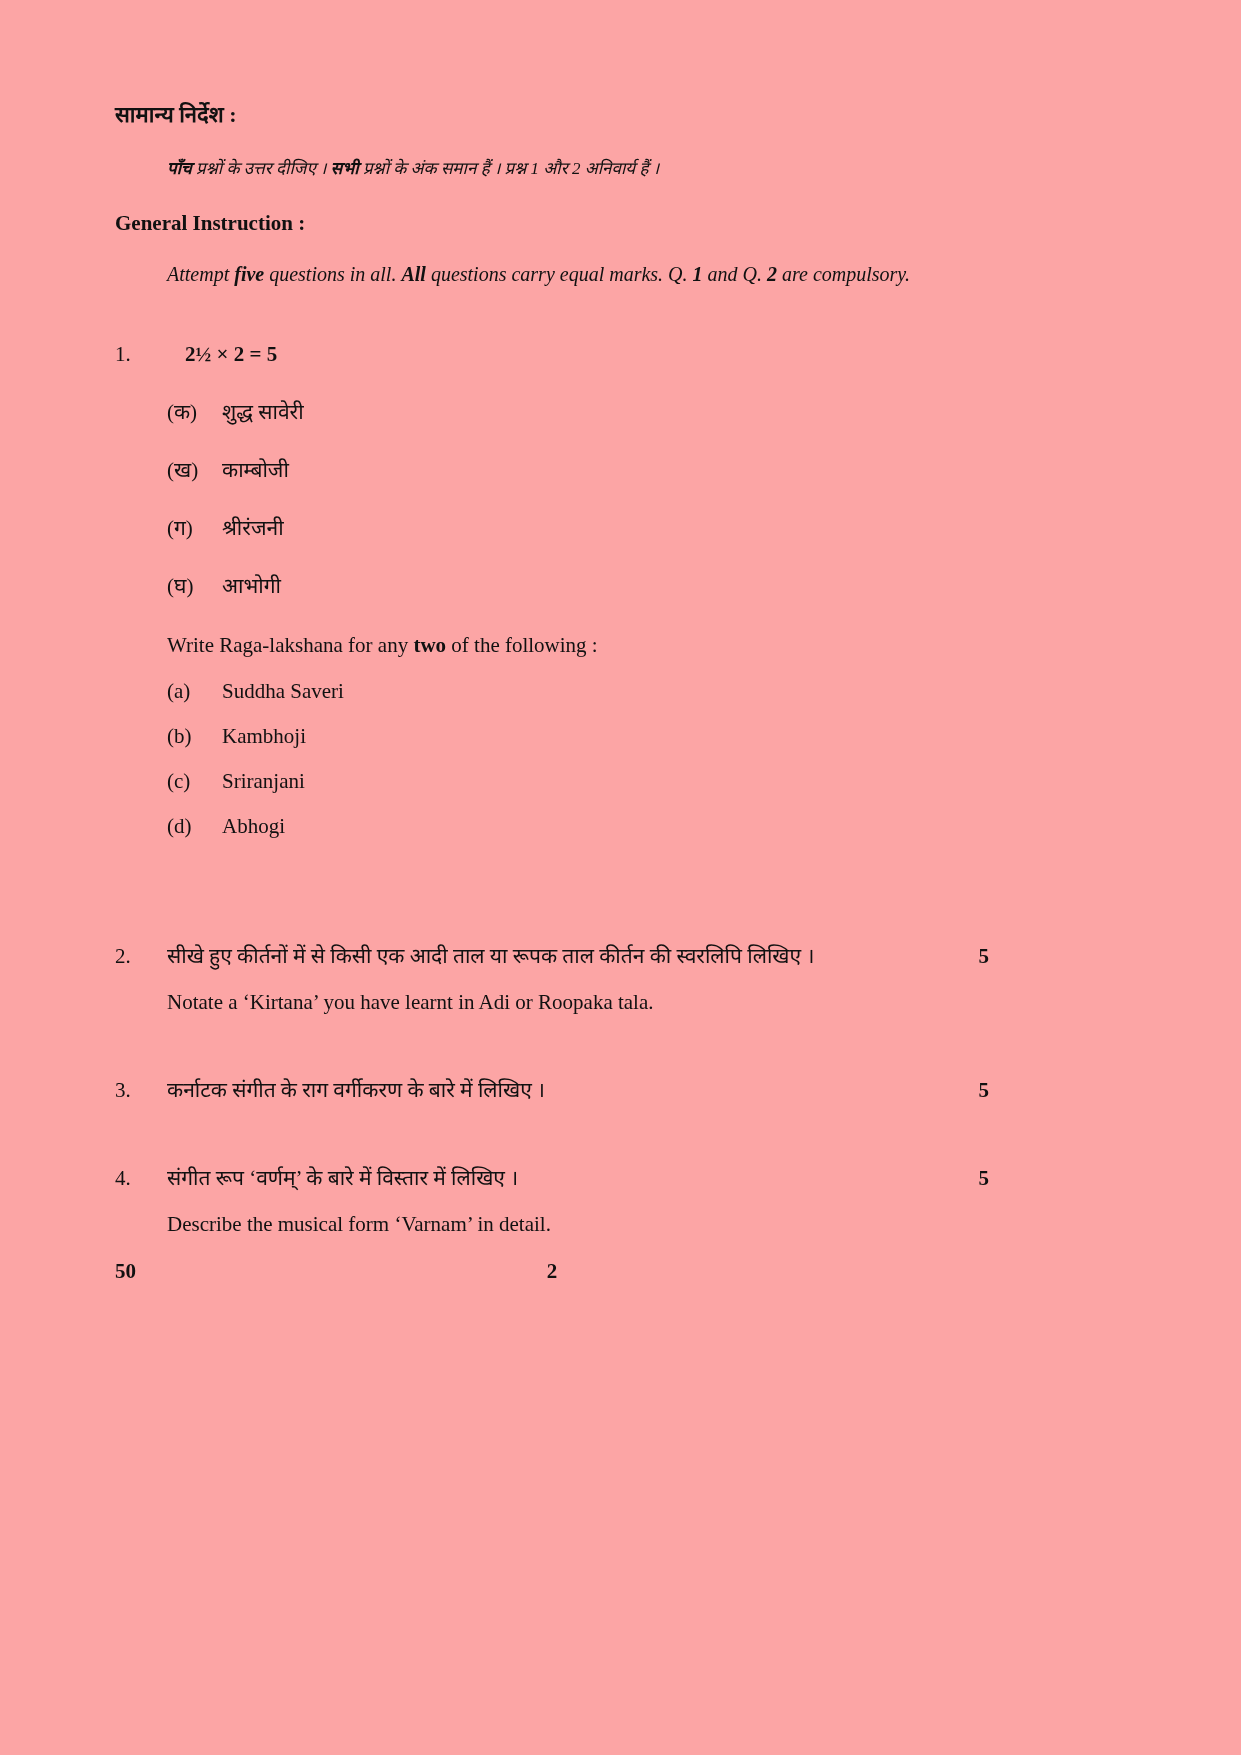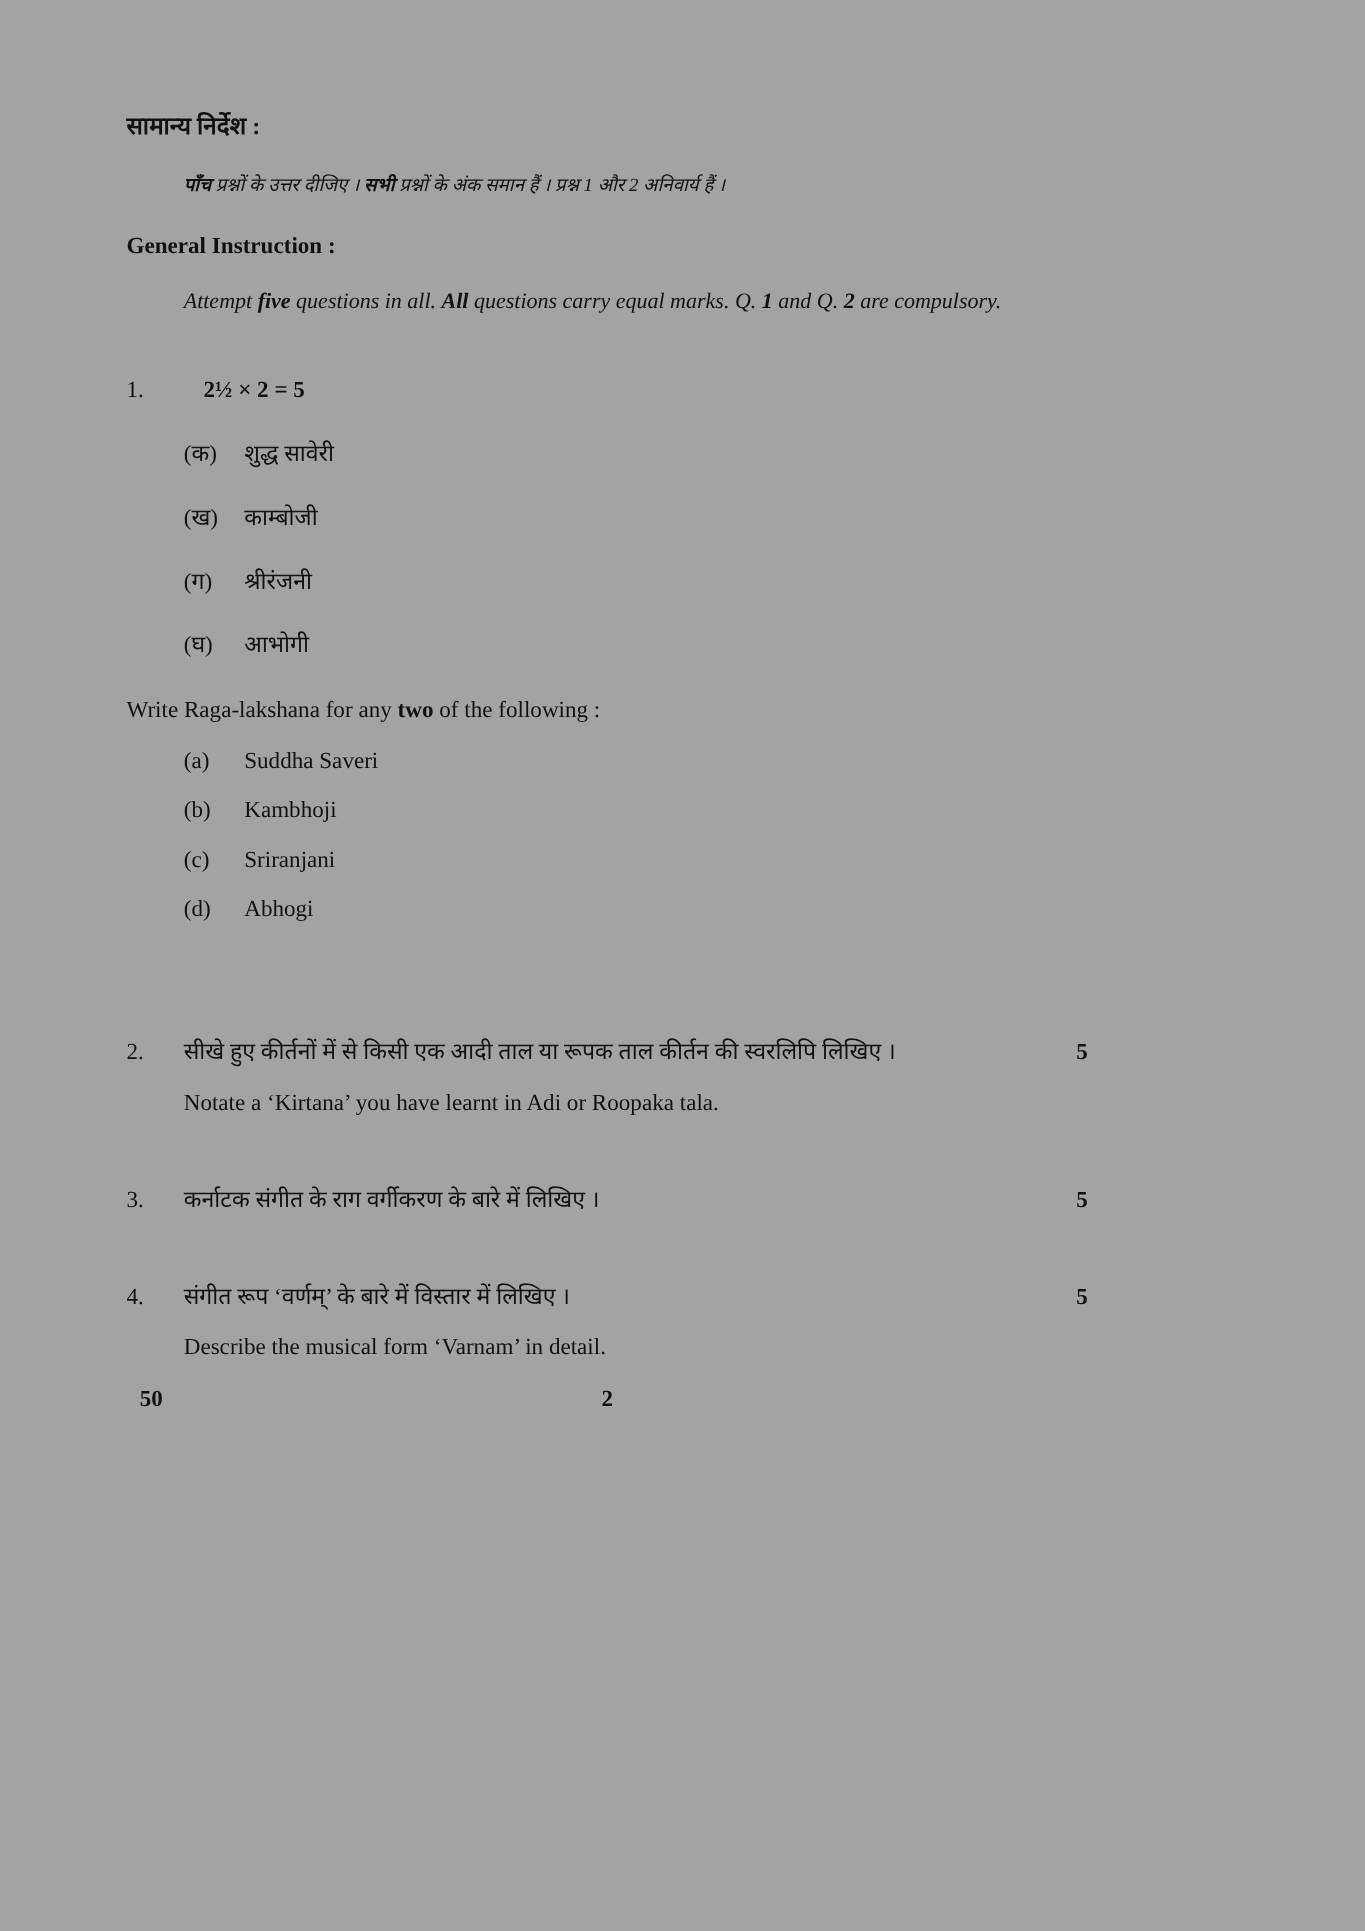--- a/index.html
+++ b/index.html
@@ -1,21 +1,21 @@
 <!DOCTYPE html>
 <html><head>
 <meta charset="utf-8">
 <style>
   * { box-sizing: border-box; }
   html, body { margin: 0; padding: 0; background: #ffffff; }
   .page {
     width: 1241px;
     height: 1755px;
     margin: 0 auto;
-    background: #a3a3a3;
+    background: #fca5a5;
     color: #111;
     font-family: "Liberation Serif", "DejaVu Serif", serif;
     font-size: 21px;
     padding: 98px 252px 0 115px;
     position: relative;
   }
   .hindi-heading {
     font-weight: bold;
     font-size: 22px;
     margin: 0;
@@ -54,32 +54,33 @@
     white-space: nowrap;
   }
   .opt {
     display: flex;
     margin-left: 52px;
     margin-top: 30px;
   }
   .opt-en { margin-top: 20px; }
   .opt-label { width: 55px; flex: none; }
   .q-en-prompt {
+    margin-left: 52px;
     margin-top: 34px;
   }
   .q-en-sub {
     margin-left: 52px;
   }
   .footer {
     margin-top: 22px;
     position: relative;
     height: 30px;
     font-weight: bold;
   }
-  .footer-left { position: absolute; left: 12px; top: 0; }
+  .footer-left { position: absolute; left: 0; top: 0; }
   .footer-center {
     position: absolute;
     left: 0;
     right: 0;
     text-align: center;
     top: 0;
   }
   b { font-weight: bold; }
 </style>
 </head>

